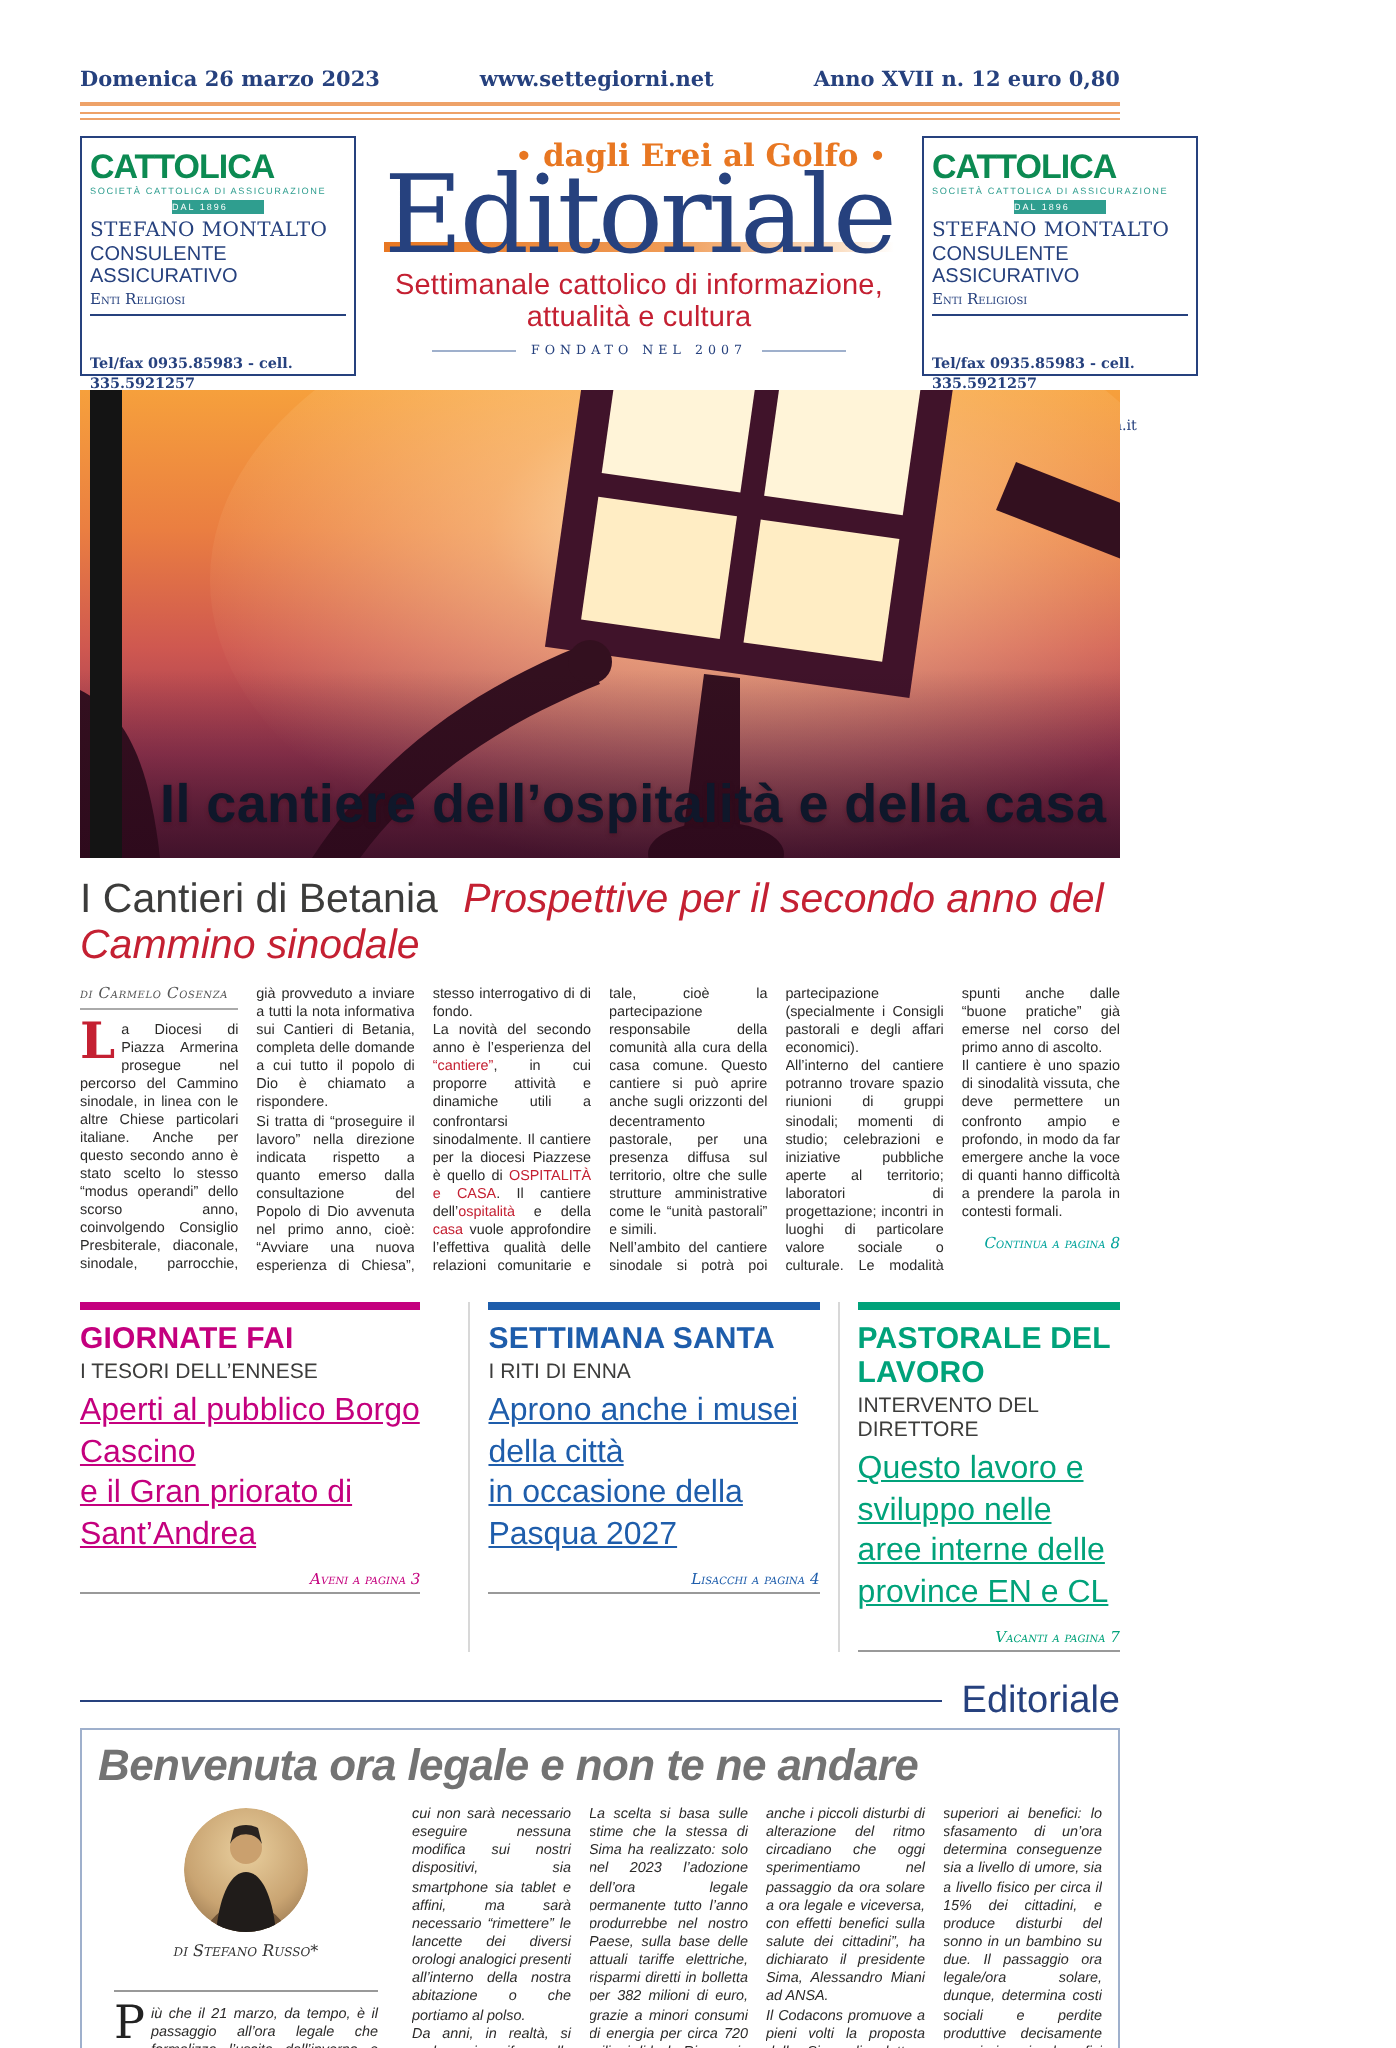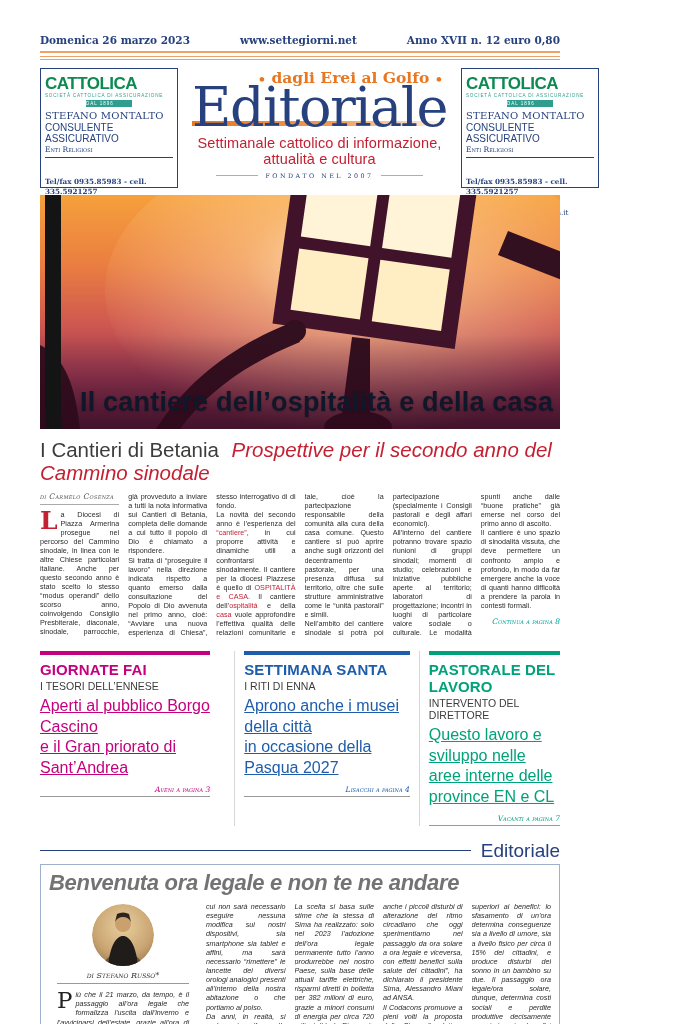--- a/index.html
+++ b/index.html
@@ -70,21 +70,21 @@
   .editorial{margin-top:14px;}
   .edit-head{display:flex;align-items:center;gap:10px;}
   .edit-line{flex:1;height:1px;background:#26417e;}
   .edit-label{color:#26417e;font-size:19px;}
   .edit-box{border:1px solid #9fb0cc;margin-top:2px;padding:5px 8px 8px;}
   .edit-headline{color:#737373;font-style:italic;font-weight:bold;font-size:22px;letter-spacing:-0.3px;}
   .edit-cols{display:flex;gap:9px;margin-top:6px;height:198px;overflow:hidden;}
   .edit-col{flex:1;font-size:7.2px;font-style:italic;line-height:1.27;text-align:justify;overflow:hidden;}
   .edit-col1{flex:none;width:148px;padding:0 8px;box-sizing:border-box;}
   .avatar{width:62px;height:62px;border-radius:50%;margin:2px auto 0;overflow:hidden;display:block;}
-  .edit-byline{text-align:center;font-family:"DejaVu Serif",serif;font-variant:small-caps;font-size:8px;color:#333;border-bottom:1px solid #999;padding-bottom:2px;margin-top:5px;}
+  .edit-byline{text-align:center;font-family:"DejaVu Serif",serif;font-variant:small-caps;font-size:8px;color:#333;border-bottom:1px solid #999;padding-bottom:14px;margin-top:5px;}
   .edit-col1 .colp{margin-top:6px;}
   .edropcap{float:left;font-family:"DejaVu Serif",serif;font-style:normal;font-size:23px;line-height:18px;color:#222;padding:1px 3px 0 0;}
 </style>
 </head>
 <body>
 
 <div class="page">
 
   <div class="topbar">
     <span>Domenica 26 marzo 2023</span>

